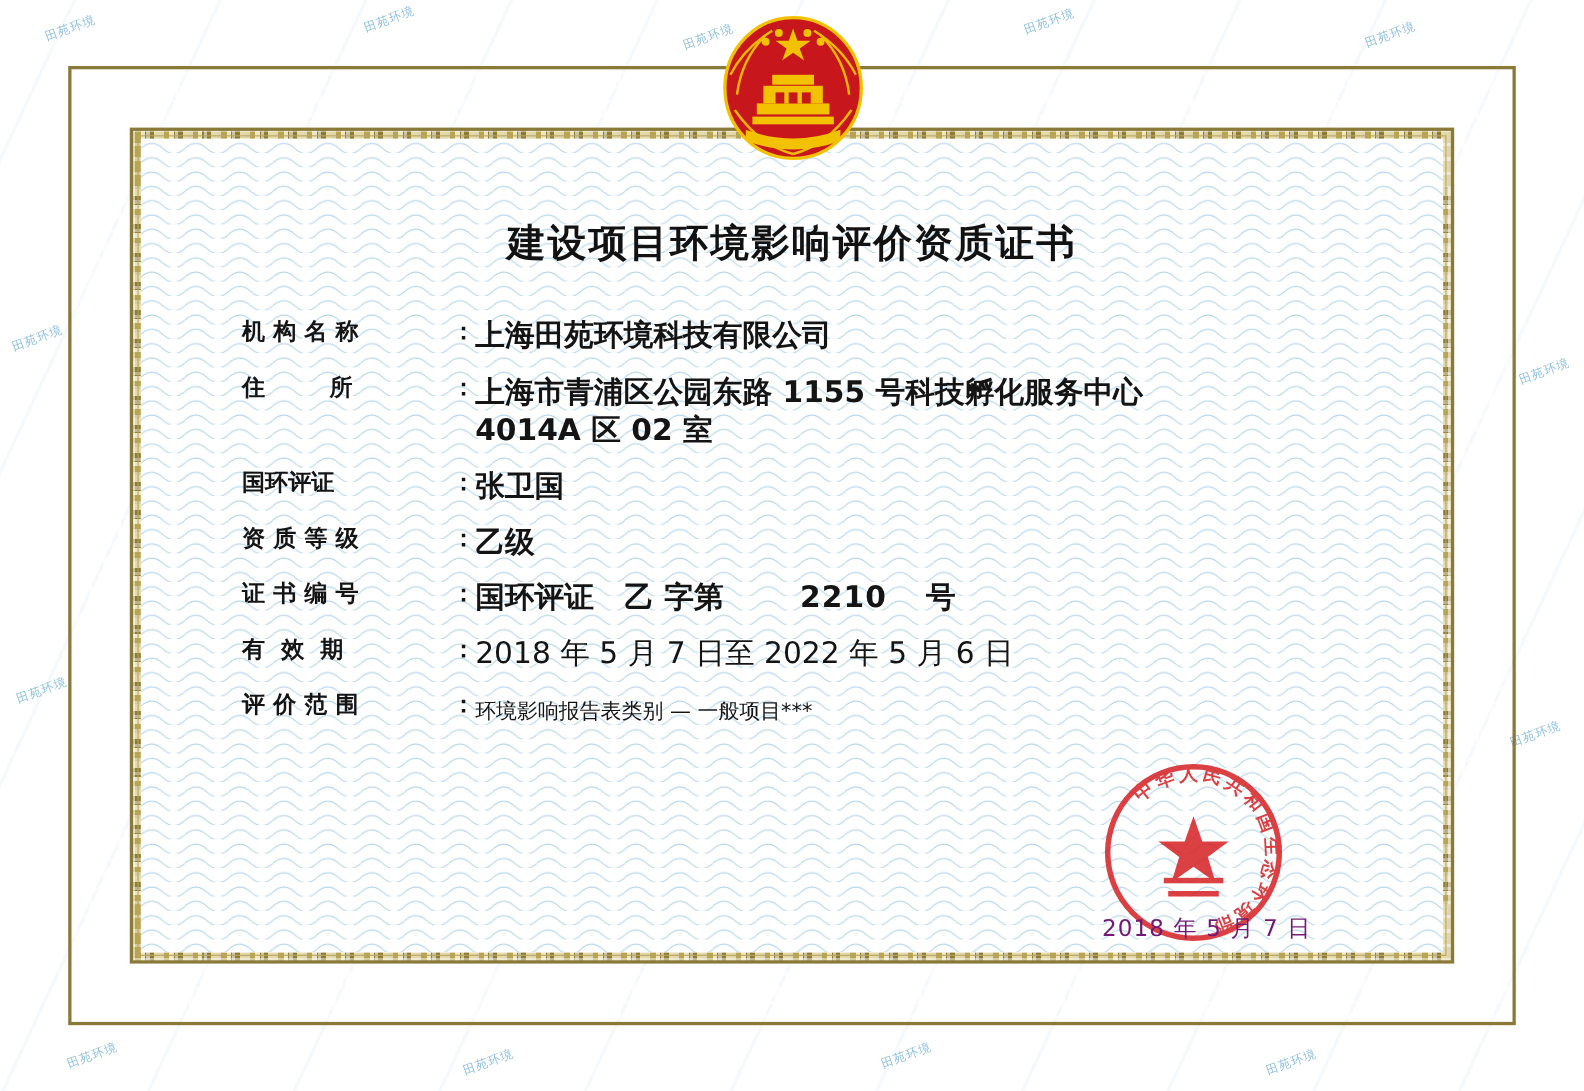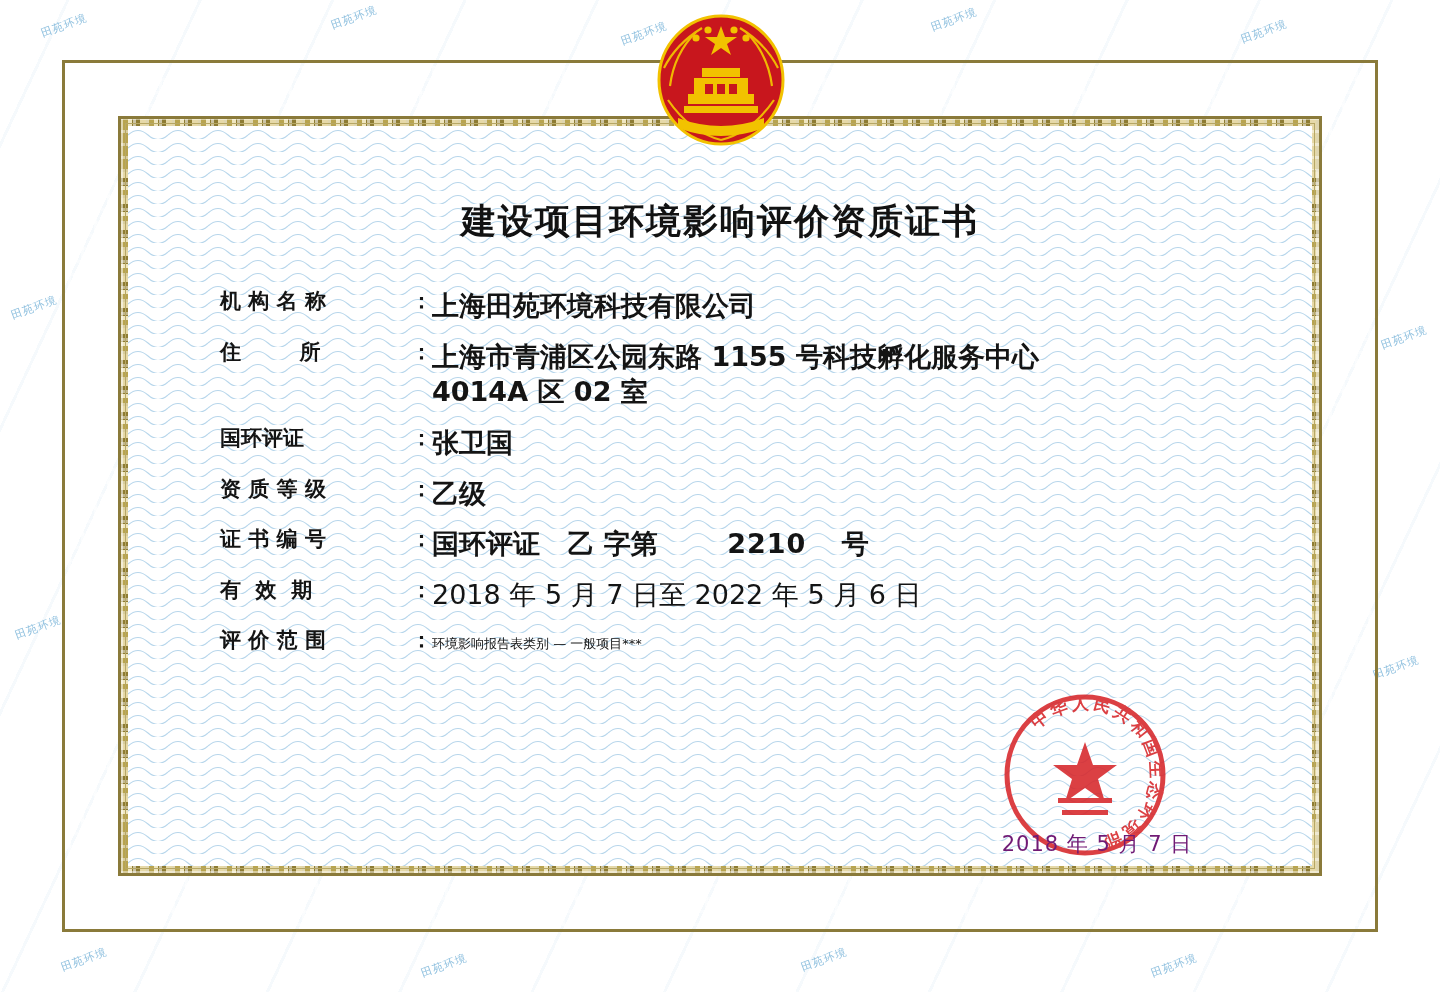--- a/index.html
+++ b/index.html
@@ -152,21 +152,21 @@
   }
   .field-label .colon { width: 22px; text-align: right; }
   .field-value {
     font-family: "DejaVu Sans", sans-serif;
     font-size: 27px;
     color: #141414;
     line-height: 1.32;
     padding-top: 1px;
   }
   .field-value.bold { font-weight: bold; }
-  .field-value.small { font-size: 13px; padding-top: 9px; }
+  .field-value.small { font-size: 19px; padding-top: 9px; }
   .cert-no {
     font-family: "DejaVu Sans", sans-serif;
     font-weight: bold;
     font-size: 27px;
   }
   .cert-no .num { margin: 0 26px 0 34px; letter-spacing: 1px; }
   .cert-no .gap { margin-right: 26px; }
 
   
   .seal-wrap {

